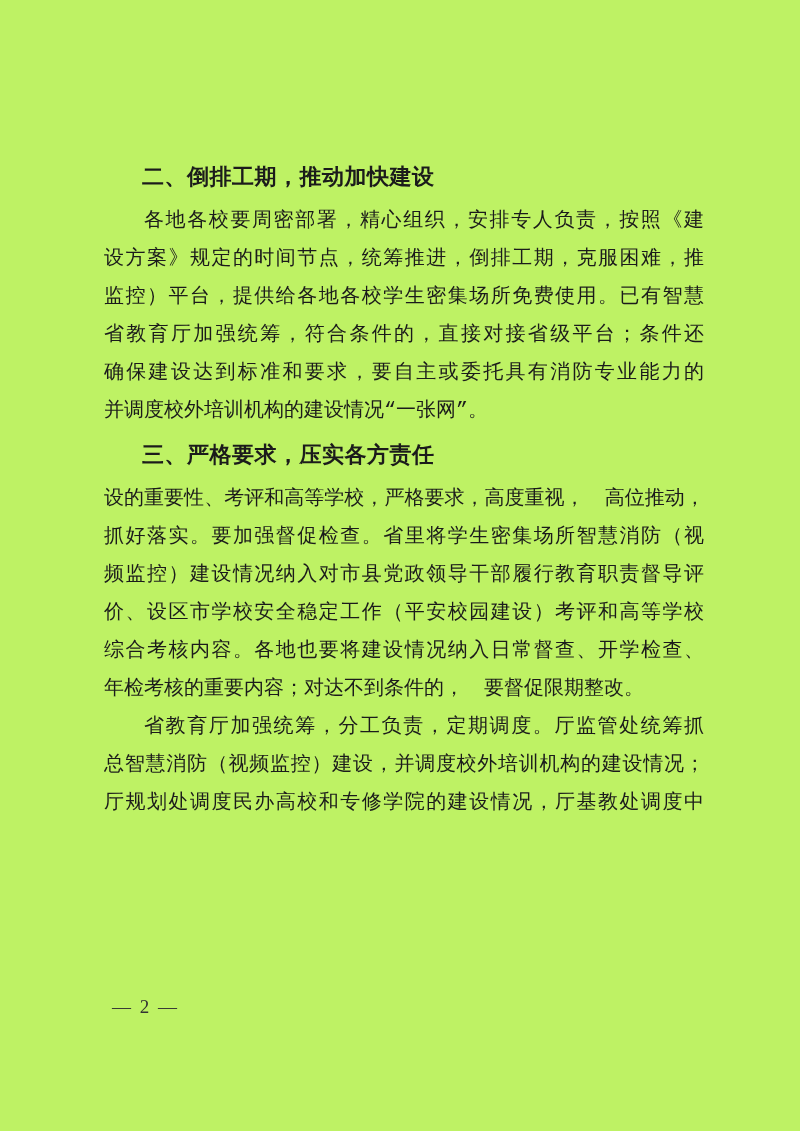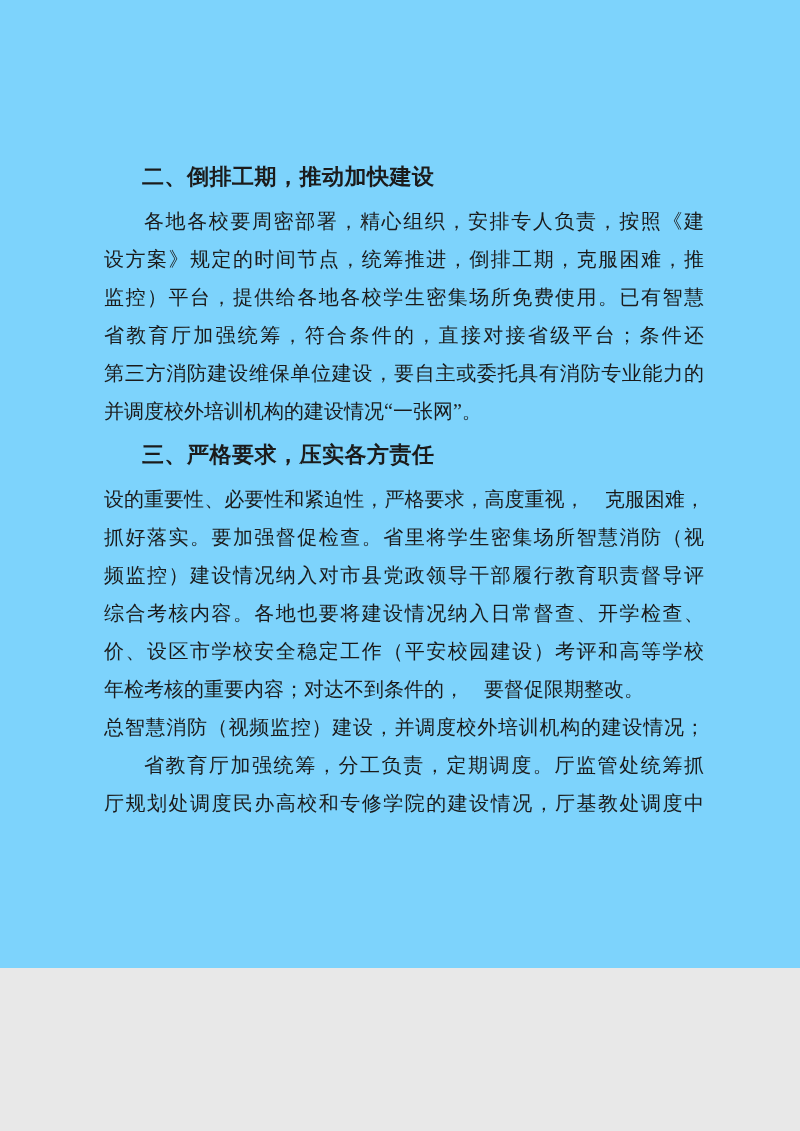--- a/index.html
+++ b/index.html
@@ -3,23 +3,23 @@
 <meta charset="utf-8">
 <style>
   html, body {
     margin: 0;
     padding: 0;
     background: #e8e8e8;
   }
   .page {
     position: relative;
     width: 800px;
-    height: 968px;
+    height: 1131px;
     margin: 0 auto;
-    background: #7dd3fc;
+    background: #bef264;
     overflow: hidden;
     font-family: "Liberation Serif", serif;
     color: #1b1b1b;
   }
   .content {
     position: absolute;
     left: 104px;
     top: 152px;
     width: 600px;
   }
@@ -37,20 +37,21 @@
   .para {
     margin: 0;
   }
   .line {
     font-size: 20px;
     line-height: 38px;
     height: 38px;
     text-align: justify;
     text-align-last: justify;
     overflow: hidden;
+    font-family: Liberation Mono, monospace;
   }
   .line.first {
     text-indent: 40px;
   }
   .line.last {
     text-align-last: left;
   }
   .line.tight {
     letter-spacing: -0.8px;
   }
@@ -70,37 +71,37 @@
 <div class="page">
   <div class="content">
 
     <div class="heading">二、倒排工期，推动加快建设</div>
 
     <div class="para">
       <div class="line first">各地各校要周密部署，精心组织，安排专人负责，按照《建</div>
       <div class="line">设方案》规定的时间节点，统筹推进，倒排工期，克服困难，推</div>
       <div class="line">监控）平台，提供给各地各校学生密集场所免费使用。已有智慧</div>
       <div class="line">省教育厅加强统筹，符合条件的，直接对接省级平台；条件还</div>
-      <div class="line">第三方消防建设维保单位建设，要自主或委托具有消防专业能力的</div>
+      <div class="line">确保建设达到标准和要求，要自主或委托具有消防专业能力的</div>
       <div class="line last">并调度校外培训机构的建设情况“一张网”。</div>
     </div>
 
     <div class="heading">三、严格要求，压实各方责任</div>
 
     <div class="para">
-      <div class="line tight">设的重要性、必要性和紧迫性，严格要求，高度重视，　克服困难，</div>
+      <div class="line tight">设的重要性、考评和高等学校，严格要求，高度重视，　高位推动，</div>
       <div class="line">抓好落实。要加强督促检查。省里将学生密集场所智慧消防（视</div>
       <div class="line">频监控）建设情况纳入对市县党政领导干部履行教育职责督导评</div>
+      <div class="line">价、设区市学校安全稳定工作（平安校园建设）考评和高等学校</div>
       <div class="line">综合考核内容。各地也要将建设情况纳入日常督查、开学检查、</div>
-      <div class="line">价、设区市学校安全稳定工作（平安校园建设）考评和高等学校</div>
       <div class="line last">年检考核的重要内容；对达不到条件的，　要督促限期整改。</div>
     </div>
 
     <div class="para">
+      <div class="line first">省教育厅加强统筹，分工负责，定期调度。厅监管处统筹抓</div>
       <div class="line tight">总智慧消防（视频监控）建设，并调度校外培训机构的建设情况；</div>
-      <div class="line first">省教育厅加强统筹，分工负责，定期调度。厅监管处统筹抓</div>
       <div class="line">厅规划处调度民办高校和专修学院的建设情况，厅基教处调度中</div>
     </div>
 
   </div>
 
   <div class="page-number">— 2 —</div>
 </div>
 
 </body></html>

